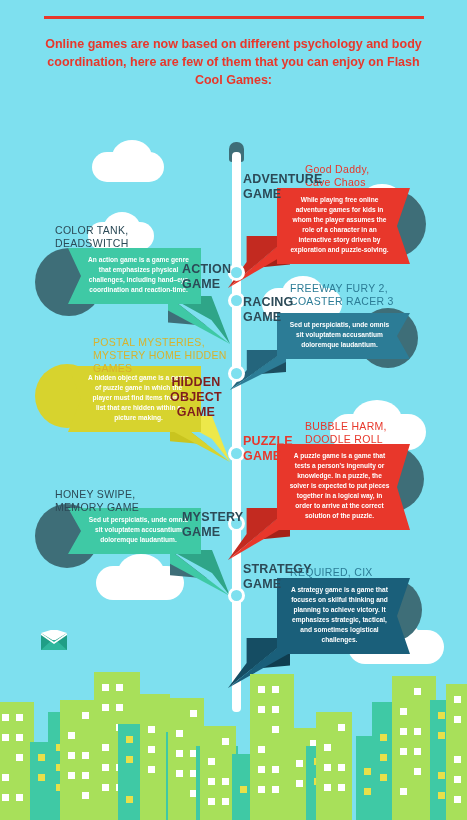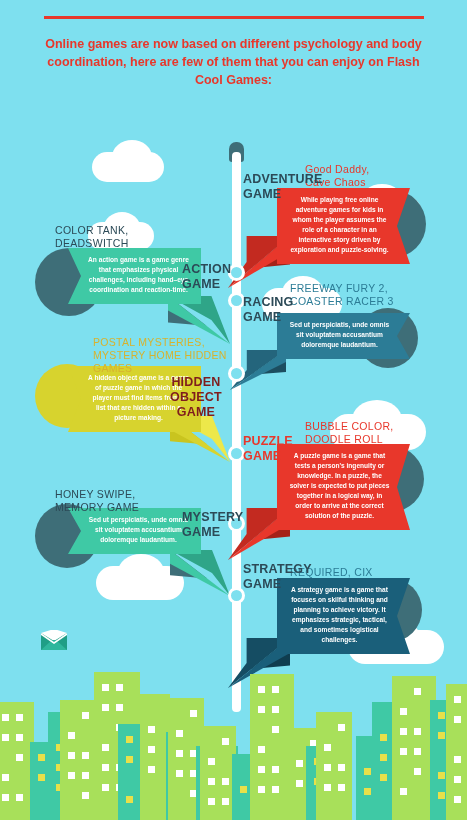--- a/index.html
+++ b/index.html
@@ -183,21 +183,21 @@
       <div class="node" style="top: 445px;"></div>
       <div class="circ" style="left: 358px; top: 446px; width: 66px; height: 66px; background: rgb(62, 110, 120);"></div>
       <svg class="arrowhead" width="62" height="52" viewBox="0 0 62 52" style="left: 228px; top: 508px;">
         <polygon points="62,0 62,28.6 23.56,32.24" fill="#A52219"></polygon>
         <polygon points="18.599999999999998,0 62,0 0,52 18.599999999999998,26" fill="#C32A20"></polygon>
         <polygon points="62,0 62,15.6 0,52" fill="#E8372B"></polygon>
       </svg>
       <div class="ribbon notch-r" style="left: 277px; top: 444px; width: 133px; min-height: 66px; background: rgb(232, 55, 43);">
         <div class="ribtxt">A puzzle game is a game that tests a person's ingenuity or knowledge. In a puzzle, the solver is expected to put pieces together in a logical way, in order to arrive at the correct solution of the puzzle.</div>
       </div>
-      <div class="kicker" style="left: 305px; top: 420px; color: rgb(232, 55, 43);">BUBBLE COLOR,
+      <div class="kicker" style="left: 305px; top: 420px; color: rgb(232, 55, 43);">BUBBLE HARM,
 DOODLE ROLL</div>
       <div class="cat" style="left: 243px; top: 434px; color: rgb(232, 55, 43);">PUZZLE
 GAME</div>
       <div class="node" style="top: 515px;"></div>
       <div class="circ" style="left: 35px; top: 504px; width: 64px; height: 64px; background: rgb(62, 110, 120);"></div>
       <svg class="arrowhead" width="60" height="46" viewBox="0 0 60 46" style="left: 170px; top: 550px;">
         <polygon points="0,0 0,25.3 37.2,28.52" fill="#3E6E78"></polygon>
         <polygon points="0,0 42,0 60,46 42,23" fill="#2FA588"></polygon>
         <polygon points="0,0 0,13.799999999999999 60,46" fill="#3FC9A5"></polygon>
       </svg>

